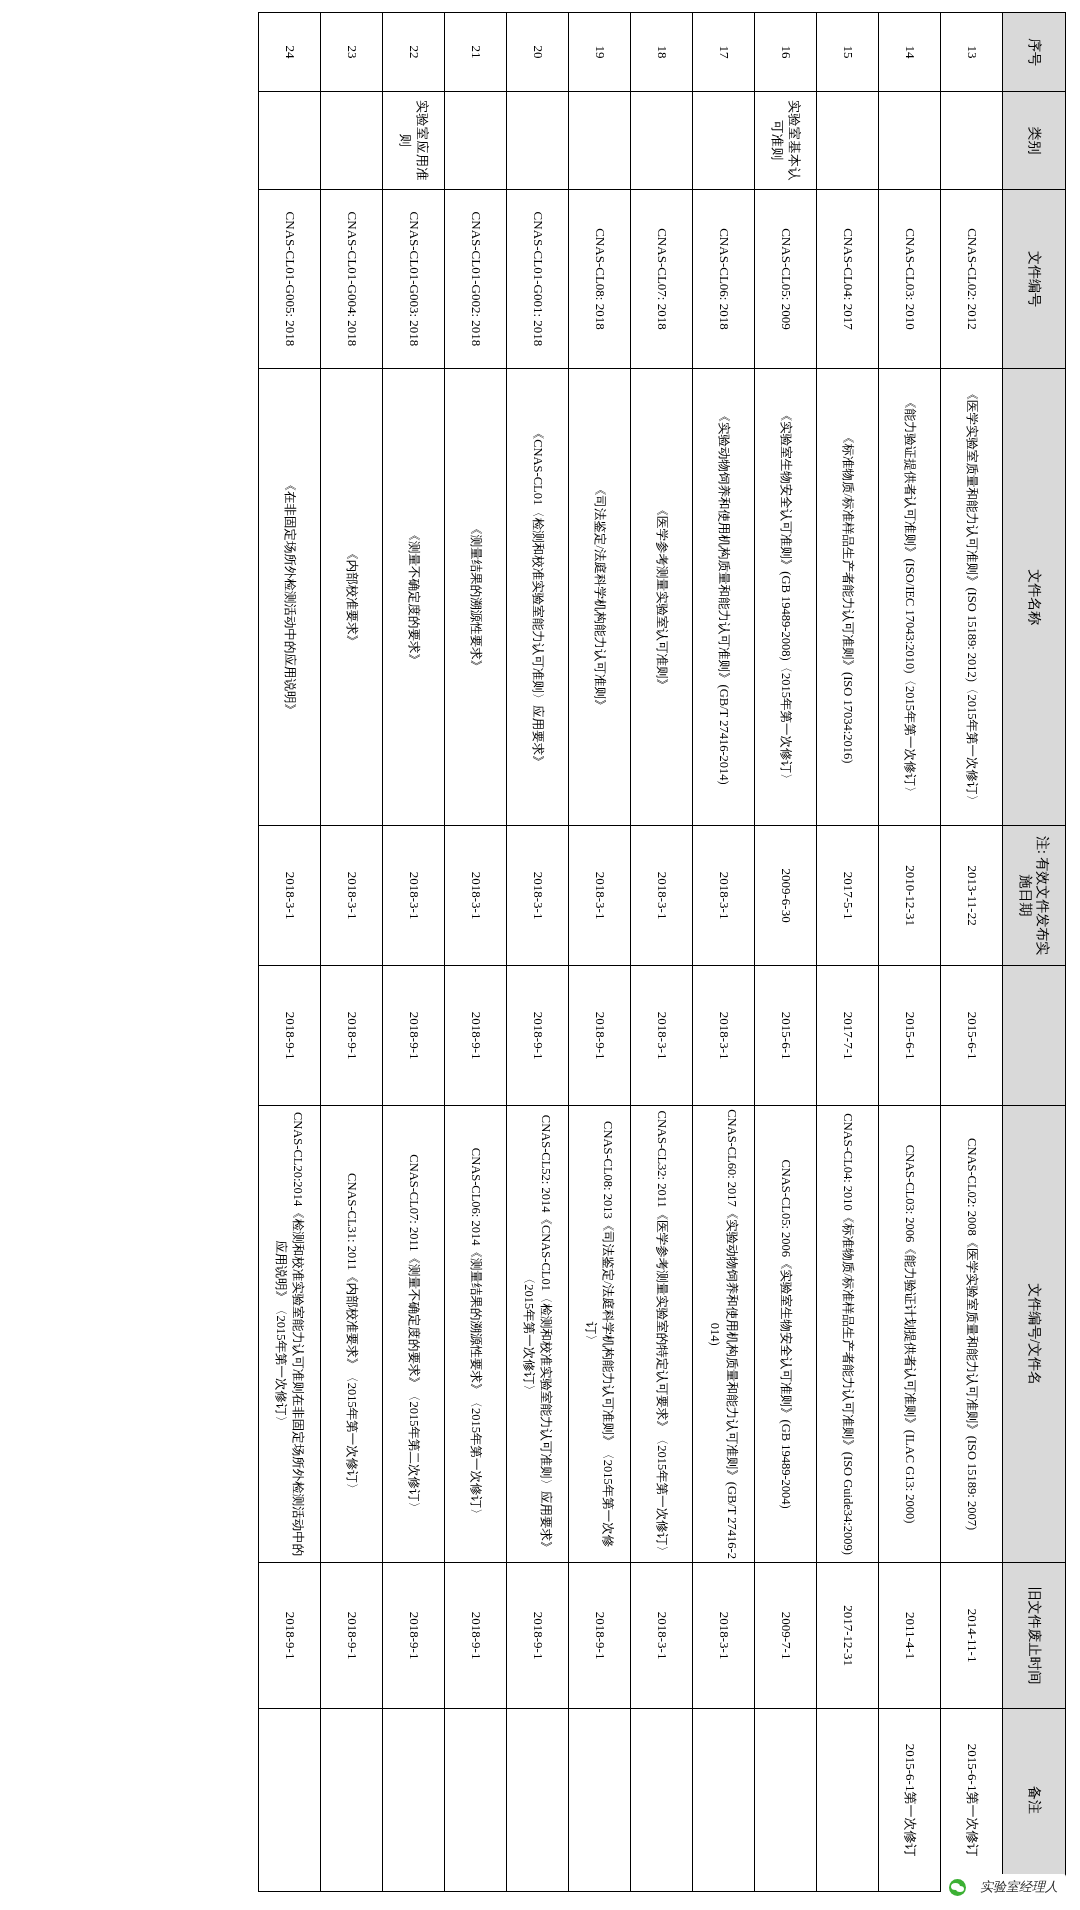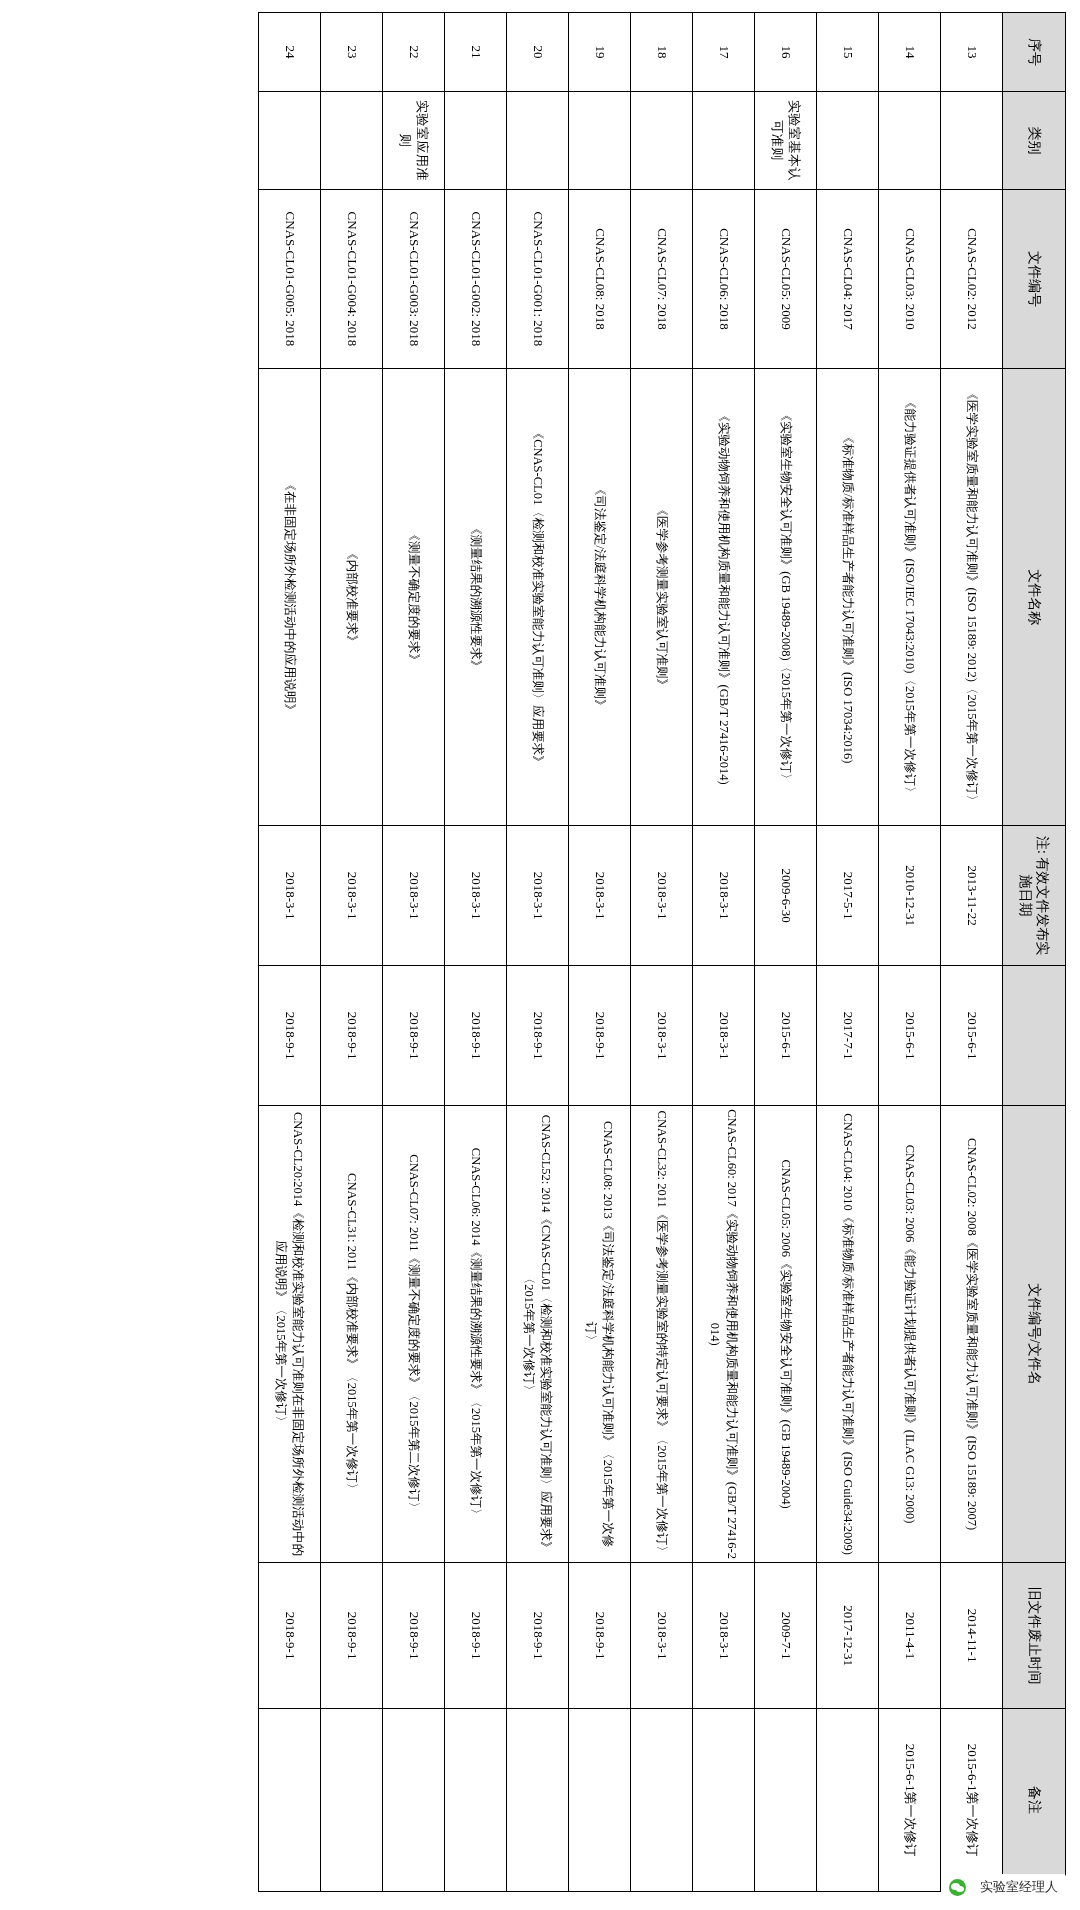--- a/index.html
+++ b/index.html
@@ -80,20 +80,21 @@
     bottom: 10px;
     display: flex;
     align-items: center;
     gap: 14px;
     font-family: "Liberation Sans", sans-serif;
     font-size: 13px;
     color: #2b2b2b;
     background: #ffffff;
     padding: 4px 8px;
     border-radius: 3px;
+    font-style: italic;
   }
   #footer-badge .wx {
     width: 17px;
     height: 17px;
     border-radius: 50%;
     background: #3cb034;
     position: relative;
     display: inline-block;
   }
   #footer-badge .wx::before,

